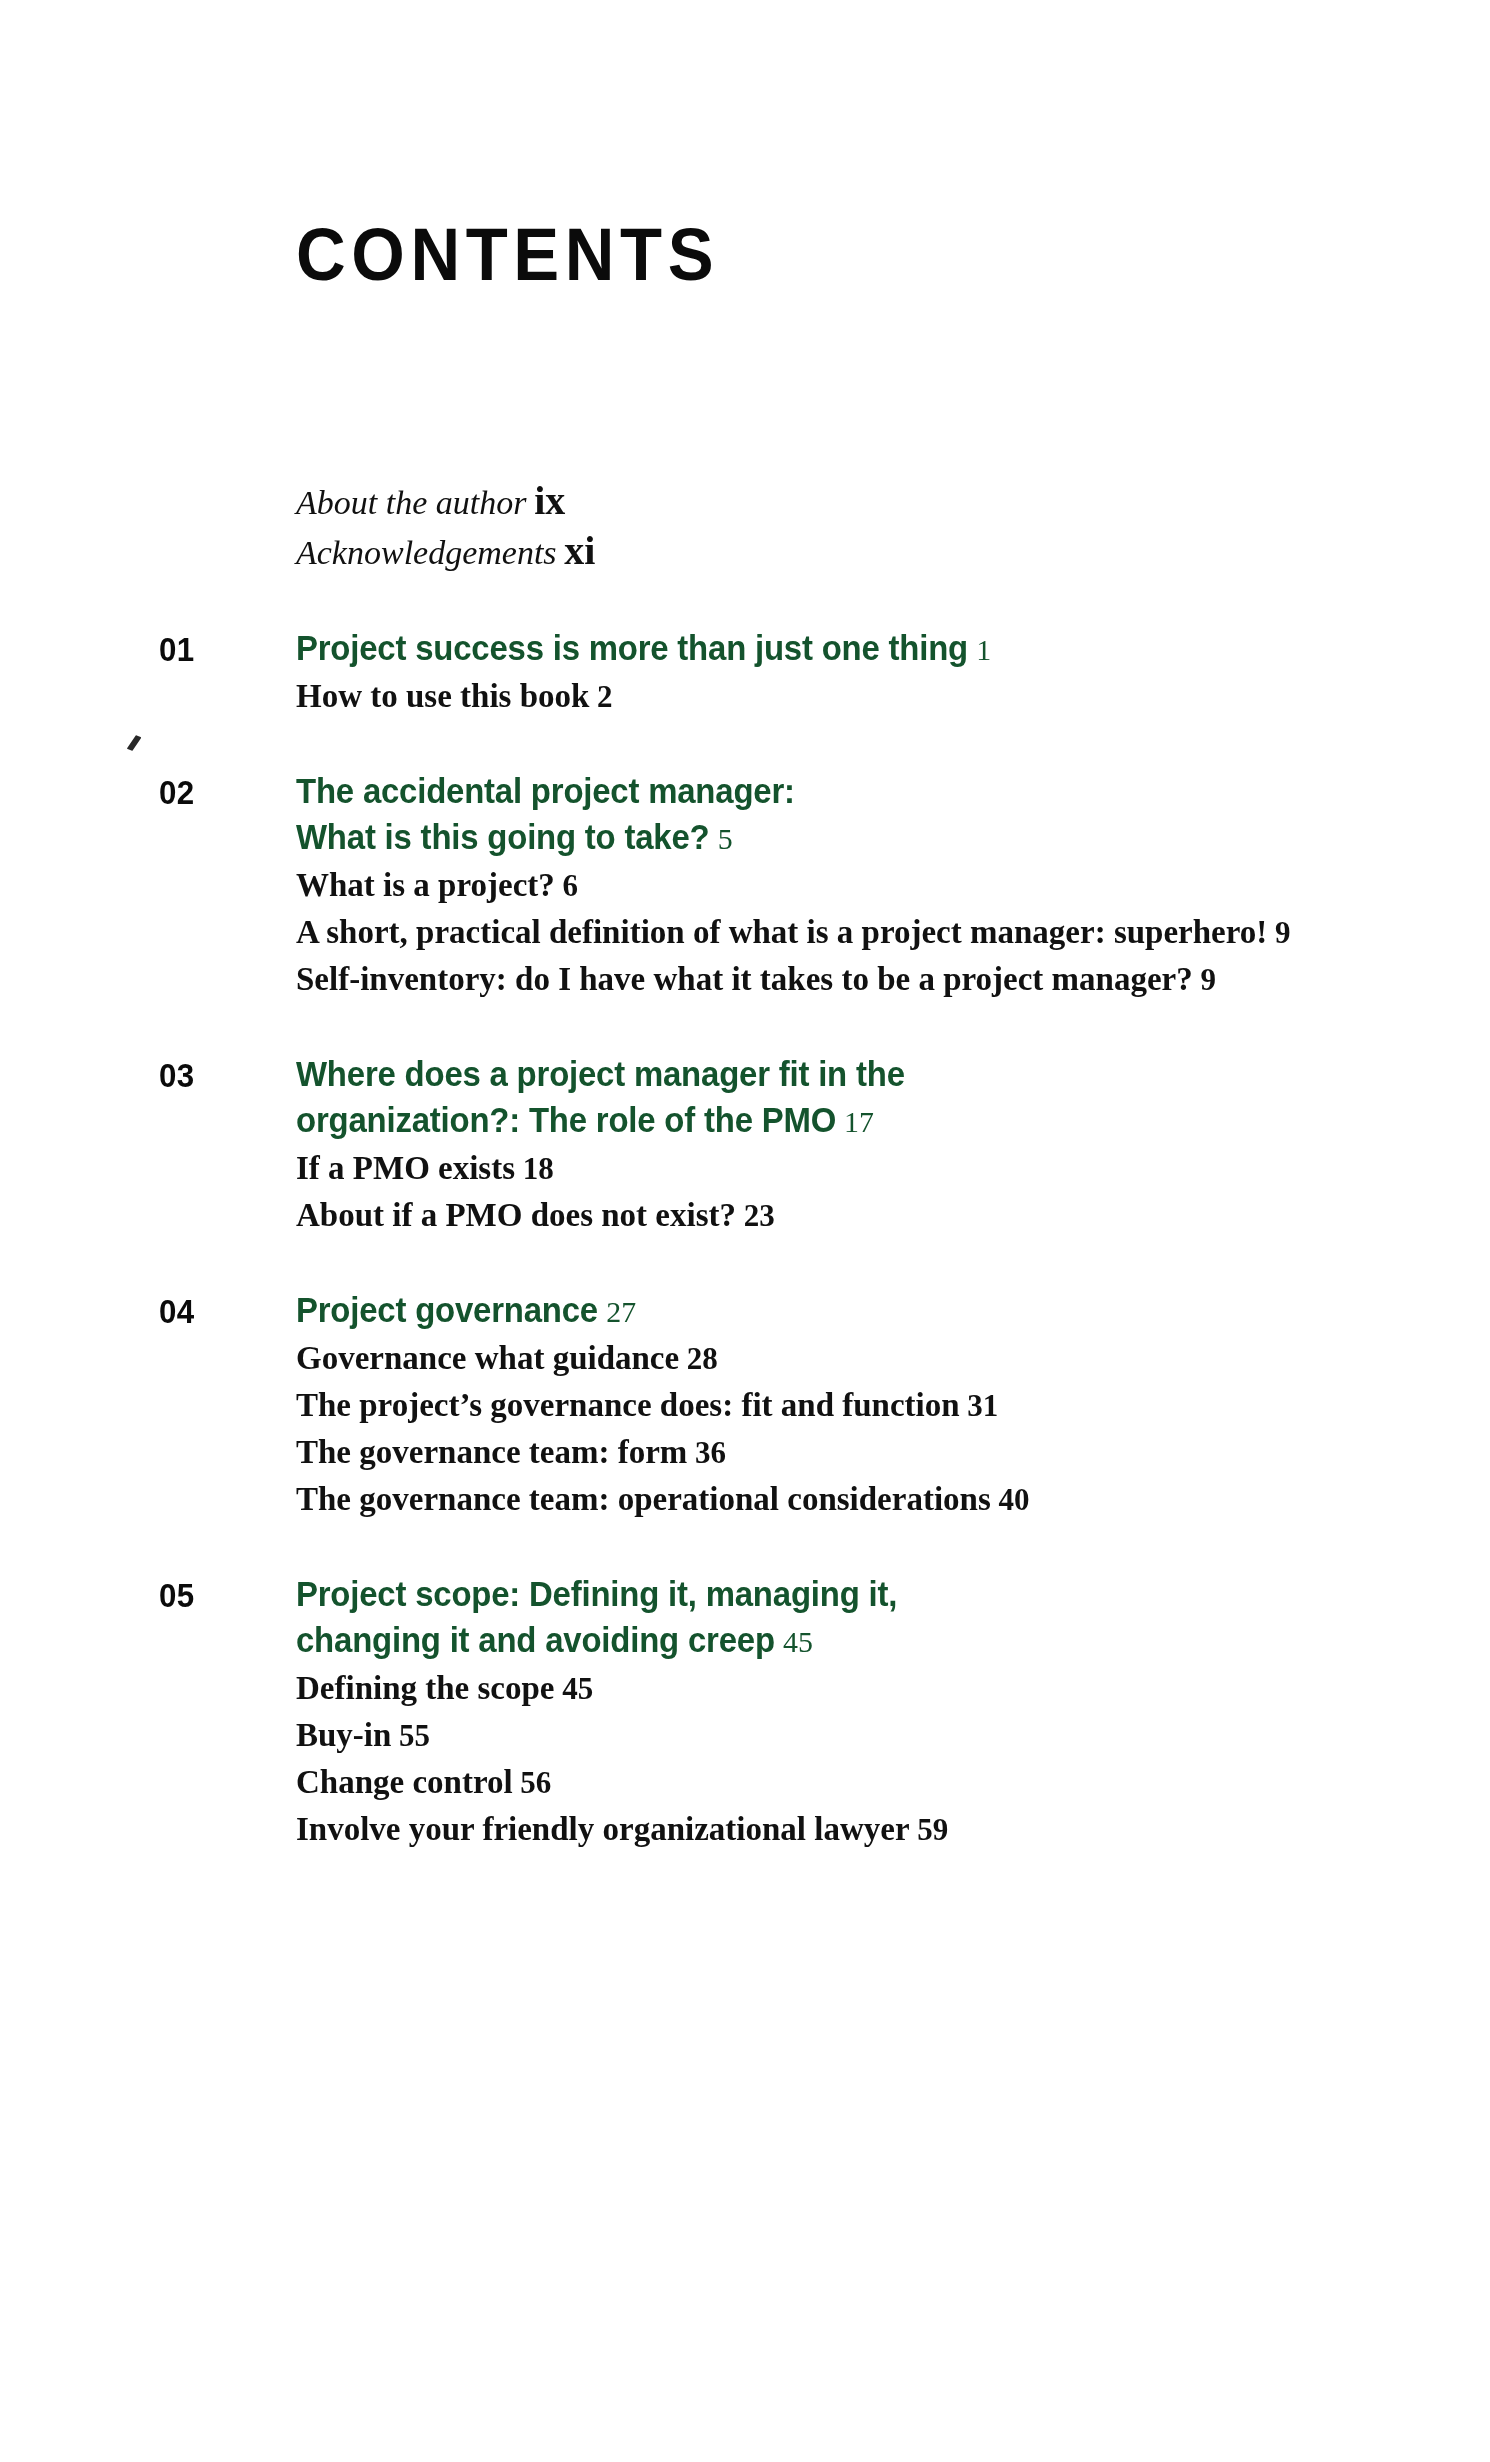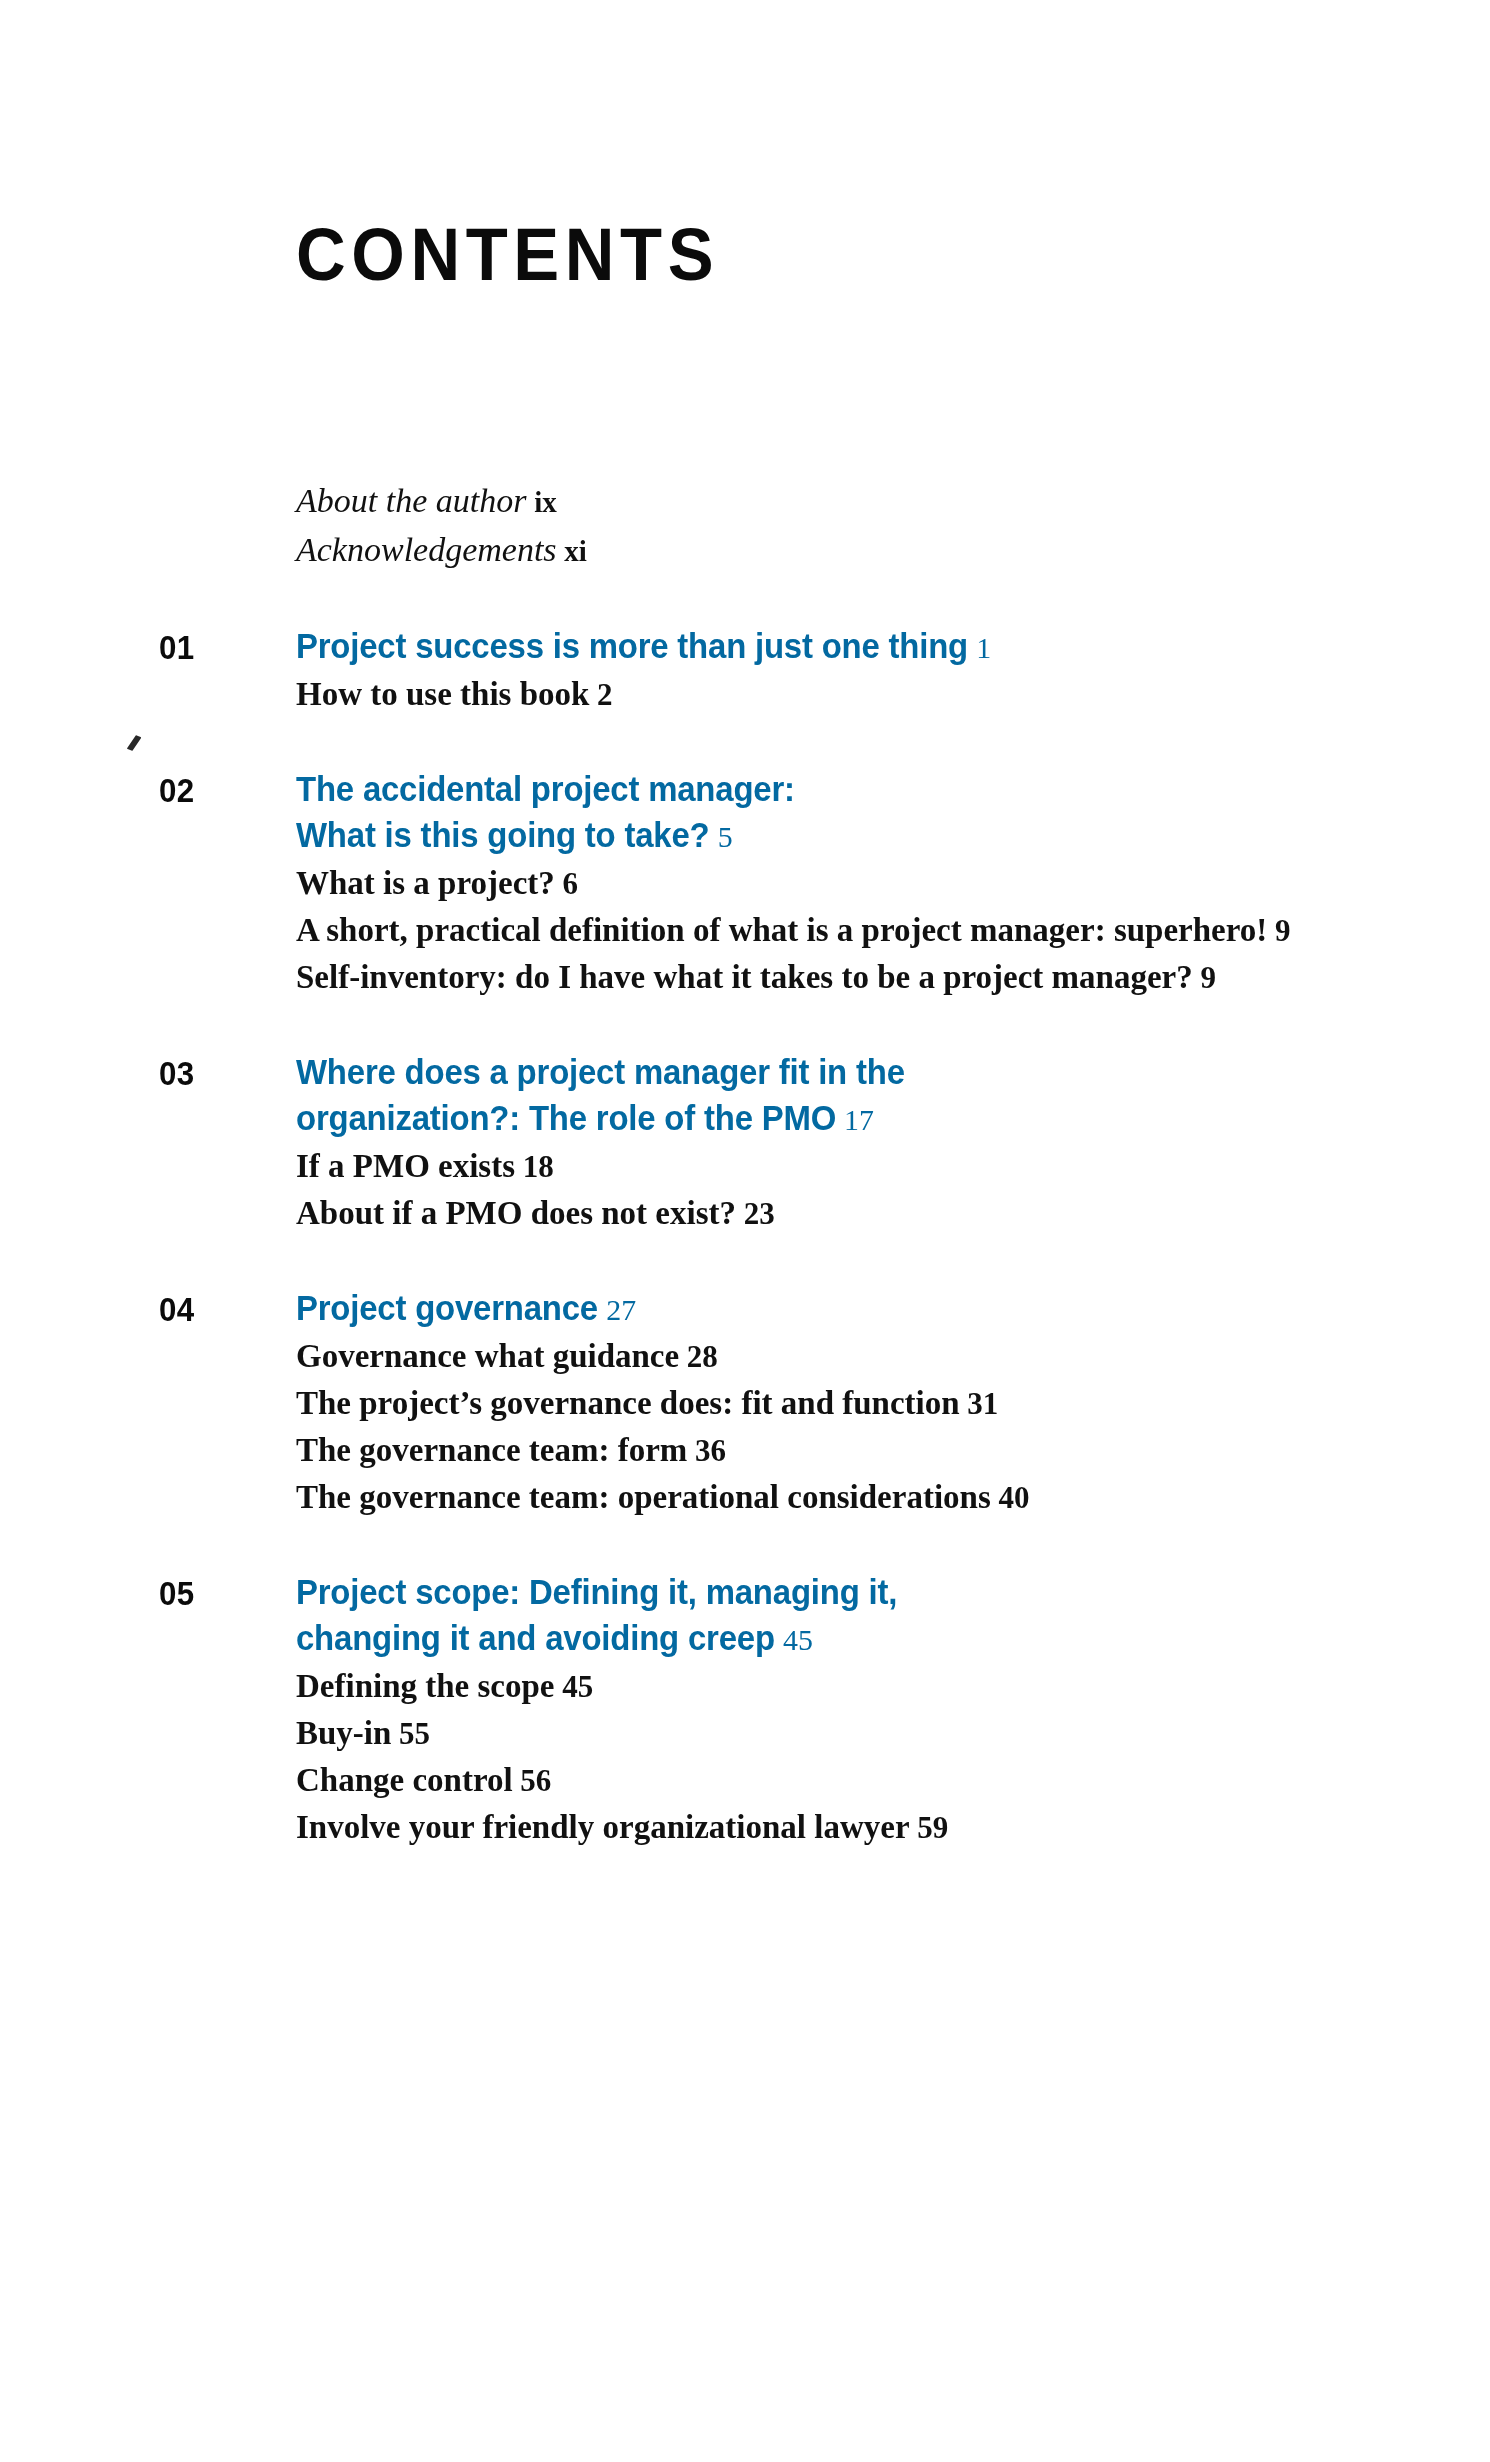--- a/index.html
+++ b/index.html
@@ -59,21 +59,21 @@
     margin-left: 296px;
     white-space: nowrap;
   }
   .frontmatter-item .fm-label {
     font-style: italic;
   }
   .frontmatter-item .fm-page {
     font-style: normal;
     font-weight: 600;
     margin-left: 7.7px;
-    font-size: 29px;
+    font-size: 40px;
   }
 
   
   .chapter {
     position: relative;
     margin-top: 48px;
   }
   .chapter-num {
     position: absolute;
     left: 159px;
@@ -89,21 +89,21 @@
   }
   .chapter-main {
     margin-left: 296px;
     padding-right: 155px;
   }
   .chapter-title {
     font-family: "Liberation Sans", "DejaVu Sans", sans-serif;
     font-weight: bold;
     font-size: 35px;
     line-height: 46px;
-    color: #0369a1;
+    color: #14532d;
     letter-spacing: -0.2px;
   }
   .chapter-title .ct-line {
     display: block;
     transform: scaleX(0.94);
     transform-origin: left top;
   }
   .chapter-title .ct-page {
     font-family: "Liberation Serif", "DejaVu Serif", serif;
     font-weight: normal;

